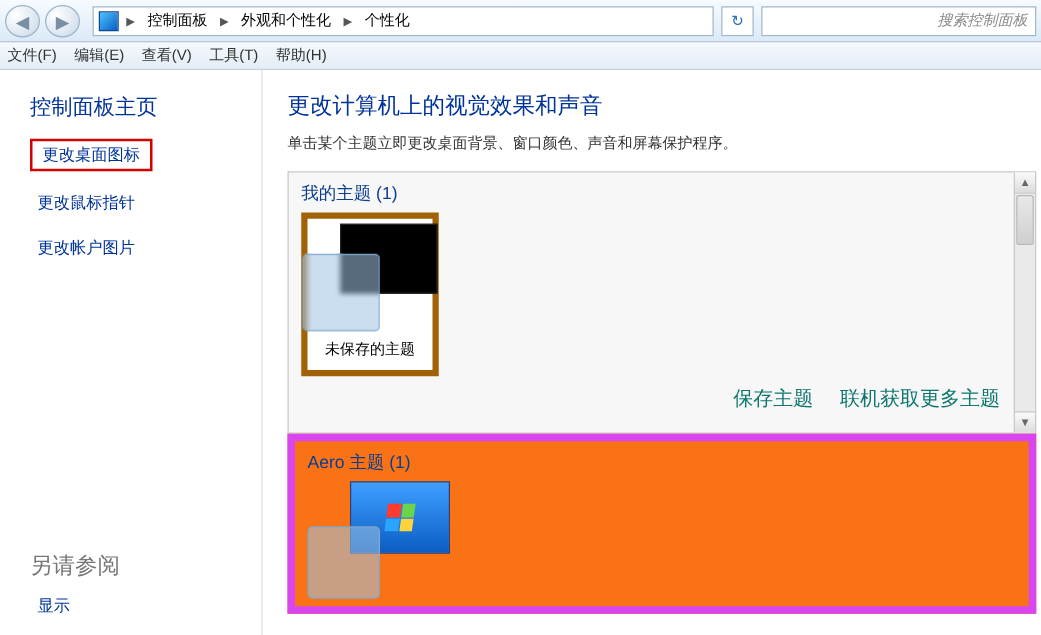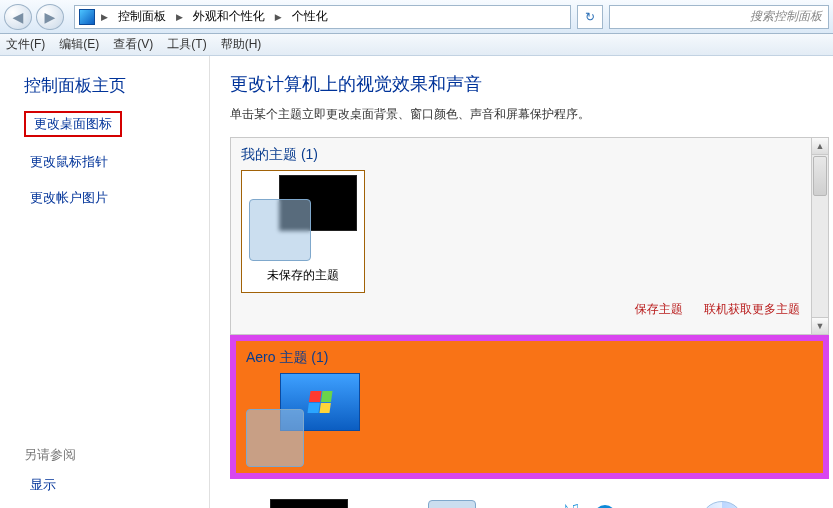--- a/index.html
+++ b/index.html
@@ -19,40 +19,40 @@
 .menubar { height: 22px; background: linear-gradient(#f5f9fd,#e3ecf5); border-bottom: 1px solid #c2d2e2; display: flex; align-items: center; padding: 0 6px; gap: 14px; }
 .menu-item { color: #333; cursor: pointer; }
 
 
 .body { display: flex; height: calc(508px - 34px - 22px); }
 .sidebar { width: 210px; background: #fff; border-right: 1px solid #e0e0e0; padding: 18px 18px 12px 24px; display: flex; flex-direction: column; }
 .side-title { color: #003399; font-size: 17px; margin-bottom: 14px; cursor: pointer; }
 .side-link { color: #003399; font-size: 13px; margin-bottom: 14px; cursor: pointer; padding: 2px 6px; line-height: 18px; width: fit-content; }
 .side-link.hl { border: 2px solid #d40000; padding: 2px 8px; }
 .side-spacer { flex: 1; }
-.side-sub { color: #777; font-size: 13px; margin-bottom: 10px; }
+.side-sub { color: #777; font-size: 18px; margin-bottom: 10px; }
 
 .content { flex: 1; padding: 16px 4px 0 20px; overflow: hidden; position: relative; }
 .heading { color: #003399; font-size: 18px; margin-bottom: 10px; }
 .sub { color: #333; font-size: 12px; margin-bottom: 14px; }
 
 .theme-panel { border: 1px solid #c9c9c9; background: #f7f7f7; padding: 8px 10px 6px 10px; position: relative; }
 .group-title { color: #0a3d8f; font-size: 14px; margin-bottom: 6px; }
-.theme-tile { width: 124px; background: #fff; border: 1px solid #a16207; padding: 4px; display: flex; flex-direction: column; align-items: center; gap: 6px; }
+.theme-tile { width: 110px; background: #fff; border: 5px solid #a16207; padding: 4px; display: flex; flex-direction: column; align-items: center; gap: 6px; }
 .tile-art { width: 108px; height: 86px; position: relative; }
 .art-back { position: absolute; top: 0; right: 0; width: 78px; height: 56px; background: #000; border: 1px solid #222; }
 .art-front { position: absolute; left: 0; bottom: 0; width: 62px; height: 62px; background: rgba(160,195,225,0.55); border: 1px solid #7fa8cc; border-radius: 4px; backdrop-filter: blur(2px); }
 .tile-label { color: #000; font-size: 12px; padding-bottom: 4px; }
 .panel-scroll { position: absolute; right: 0; top: 0; bottom: 0; width: 17px; background: #eaeaea; border-left: 1px solid #c9c9c9; display: flex; flex-direction: column; }
 .panel-scroll .arr { height: 17px; background: linear-gradient(#fafafa,#dcdcdc); border-bottom: 1px solid #c9c9c9; display:flex;align-items:center;justify-content:center;color:#666;font-size:9px }
 .panel-scroll .arr.bot { border-bottom:none; border-top:1px solid #c9c9c9; }
 .panel-scroll .thumb { flex:0 0 40px; background: linear-gradient(#e8e8e8,#cfcfcf); border:1px solid #b7b7b7; margin:1px; border-radius:2px; }
 
 .links-row { text-align: right; padding: 8px 18px 10px 0; }
-.link { color: #b91c1c; font-size: 12px; cursor: pointer; margin-left: 18px; }
+.link { color: #0f766e; font-size: 16px; cursor: pointer; margin-left: 18px; }
 
 .aero-panel { border: 6px solid #d946ef; background: #f97316; padding: 8px 10px 6px 10px; position: relative; margin-top: 0; }
 .aero-tile { width: 114px; height: 94px; position: relative; }
 .aero-back { position: absolute; top: 0; right: 0; width: 80px; height: 58px; background: linear-gradient(#3ea0ff,#0b5dc1); border:1px solid #0b4aa0; display:flex; align-items:center; justify-content:center; }
 .win-logo { width:22px; height:22px; display:grid; grid-template-columns:1fr 1fr; grid-template-rows:1fr 1fr; gap:1px; transform: skewX(-8deg); }
 .win-logo span:nth-child(1){background:#ff3a2f}
 .win-logo span:nth-child(2){background:#6bd44a}
 .win-logo span:nth-child(3){background:#2aa5ff}
 .win-logo span:nth-child(4){background:#ffd43a}
 .aero-front { position: absolute; left: 0; bottom: 0; width: 58px; height: 58px; background: rgba(160,195,225,0.55); border: 1px solid #7fa8cc; border-radius: 4px; }

